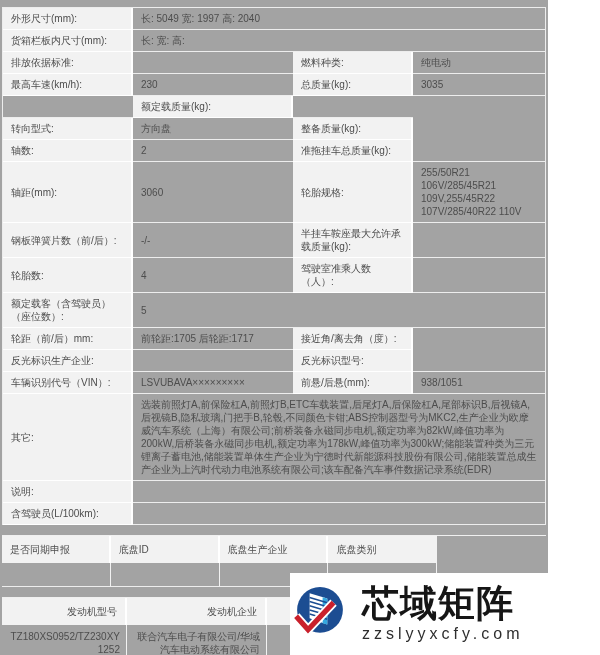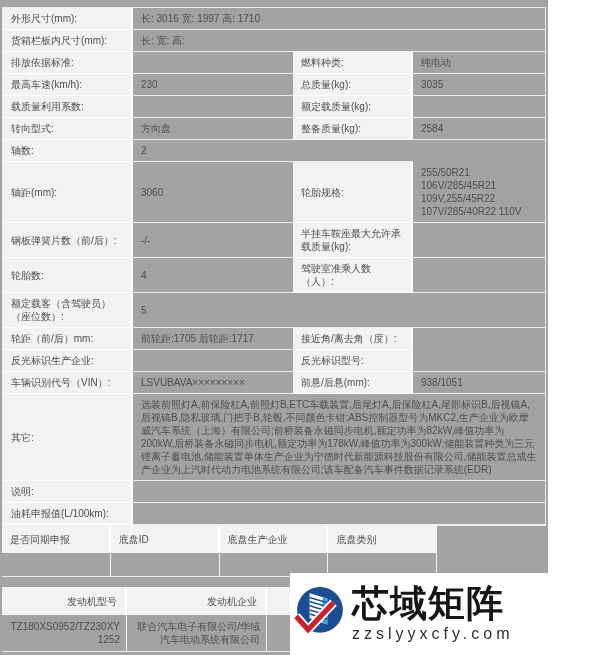--- a/index.html
+++ b/index.html
@@ -9,84 +9,83 @@
   
   .spec { border: 1px solid #ededed; border-bottom: 0; }
   .row { display: grid; grid-template-columns: 130px 160px 120px 1fr; }
   .row.full { grid-template-columns: 130px 1fr; }
   .cell { font-size: 10px; line-height: 13px; color: #4d4d4d; padding: 4px 8px; }
   .lbl { background: #f2f2f2; border-right: 2px solid #fff; border-bottom: 1px solid #fff;
          display: flex; align-items: center; }
   .val { border-bottom: 1px solid #ededed; display: flex; align-items: center; word-break: break-word; }
 
   
-  .chassis { border-top: 1px solid #f0f0f0; }
+  .chassis { margin-top: 10px; border-top: 1px solid #f0f0f0; }
   .grid5 { display: grid; grid-template-columns: repeat(5, 1fr); }
   .hcell { background: #f2f2f2; font-size: 10px; line-height: 13px; color: #4d4d4d;
            padding: 7px 8px; border-right: 2px solid #fff; }
   .hcell.last { border-right: 0; }
   .ecell { min-height: 24px; border-bottom: 1px solid #ededed; border-right: 1px solid #f2f2f2; }
   .ecell.last { border-right: 0; }
 
   
   .engine { margin-top: 10px; border-top: 1px solid #f0f0f0; }
   .grid4 { display: grid; grid-template-columns: 125px 140px 100px 1fr; text-align: right; }
   .dcell { font-size: 10px; line-height: 13px; color: #4d4d4d; padding: 5px 6px;
            border-bottom: 1px solid #ededed; border-right: 1px solid #f2f2f2; }
   .dcell.model { word-break: break-all; }
   .dcell.last { border-right: 0; }
 
   
   .watermark { position: absolute; right: 0; bottom: 0; width: 258px; height: 82px;
                background: #fff; z-index: 9; display: flex; align-items: center; padding-left: 4px; }
-  .wm-text { display: flex; flex-direction: column; margin-left: 6px; }
+  .wm-text { display: flex; flex-direction: column; margin-left: 16px; }
   .wm-title { font-size: 37px; font-weight: 900; color: #161616; line-height: 38px; letter-spacing: 1px; white-space: nowrap; }
   .wm-site { font-size: 16px; color: #2e2e2e; letter-spacing: 4px; margin-top: 2px; }
 </style>
 </head>
 <body>
 
 <div class="page">
 
   <div class="spec">
     <div class="row full">
       <div class="cell lbl">外形尺寸(mm):</div>
-      <div class="cell val">长: 3016 宽: 1997 高: 1710</div>
+      <div class="cell val">长: 5049 宽: 1997 高: 2040</div>
     </div>
     <div class="row full">
       <div class="cell lbl">货箱栏板内尺寸(mm):</div>
       <div class="cell val">长: 宽: 高:</div>
     </div>
     <div class="row">
       <div class="cell lbl">排放依据标准:</div>
       <div class="cell val"></div>
       <div class="cell lbl">燃料种类:</div>
       <div class="cell val">纯电动</div>
     </div>
     <div class="row">
       <div class="cell lbl">最高车速(km/h):</div>
       <div class="cell val">230</div>
       <div class="cell lbl">总质量(kg):</div>
       <div class="cell val">3035</div>
     </div>
     <div class="row">
-      <div class="cell lbl">载质量利用系数:</div>
       <div class="cell val"></div>
       <div class="cell lbl">额定载质量(kg):</div>
       <div class="cell val"></div>
     </div>
     <div class="row">
       <div class="cell lbl">转向型式:</div>
       <div class="cell val">方向盘</div>
       <div class="cell lbl">整备质量(kg):</div>
-      <div class="cell val">2584</div>
     </div>
     <div class="row">
       <div class="cell lbl">轴数:</div>
       <div class="cell val">2</div>
+      <div class="cell lbl">准拖挂车总质量(kg):</div>
       <div class="cell val"></div>
     </div>
     <div class="row">
       <div class="cell lbl">轴距(mm):</div>
       <div class="cell val">3060</div>
       <div class="cell lbl">轮胎规格:</div>
       <div class="cell val">255/50R21 106V/285/45R21 109V,255/45R22 107V/285/40R22 110V</div>
     </div>
     <div class="row">
       <div class="cell lbl">钢板弹簧片数（前/后）:</div>
@@ -123,21 +122,21 @@
     </div>
     <div class="row full">
       <div class="cell lbl">其它:</div>
       <div class="cell val">选装前照灯A,前保险杠A,前照灯B,ETC车载装置,后尾灯A,后保险杠A,尾部标识B,后视镜A,后视镜B,隐私玻璃,门把手B,轮毂,不同颜色卡钳;ABS控制器型号为MKC2,生产企业为欧摩威汽车系统（上海）有限公司;前桥装备永磁同步电机,额定功率为82kW,峰值功率为200kW,后桥装备永磁同步电机,额定功率为178kW,峰值功率为300kW;储能装置种类为三元锂离子蓄电池,储能装置单体生产企业为宁德时代新能源科技股份有限公司,储能装置总成生产企业为上汽时代动力电池系统有限公司;该车配备汽车事件数据记录系统(EDR)</div>
     </div>
     <div class="row full">
       <div class="cell lbl">说明:</div>
       <div class="cell val"></div>
     </div>
     <div class="row full">
-      <div class="cell lbl">油耗申报值(L/100km):</div>
+      <div class="cell lbl">含驾驶员(L/100km):</div>
       <div class="cell val"></div>
     </div>
   </div>
 
   <div class="chassis">
     <div class="grid5">
       <div class="hcell">是否同期申报</div>
       <div class="hcell">底盘ID</div>
       <div class="hcell">底盘生产企业</div>
       <div class="hcell last">底盘类别</div>

